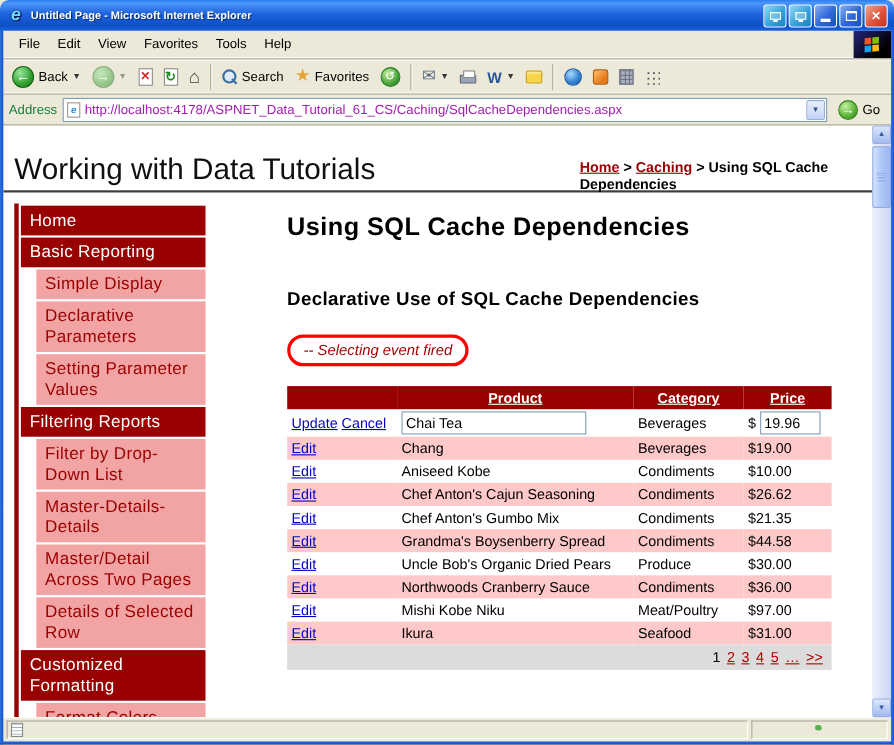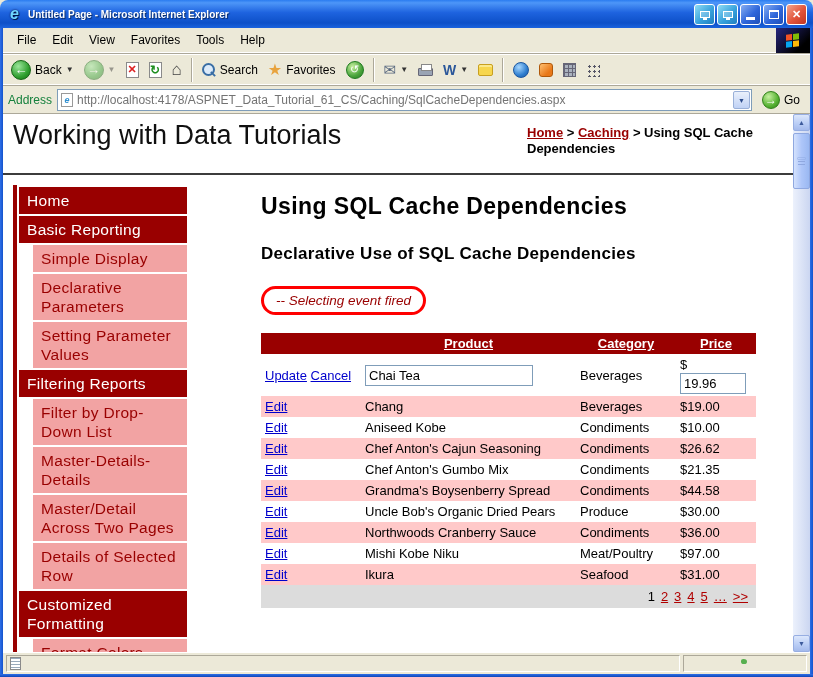--- a/index.html
+++ b/index.html
@@ -87,58 +87,58 @@
   .grid-glyph { width:14px; height:14px;
     background-image:radial-gradient(#556 1.2px, transparent 1.3px); background-size:5px 5px; background-position:1px 1px; }
 
   
   .addressbar { position:absolute; top:87px; left:3px; right:3px; height:27px; background:#ECE9D8;
     display:flex; align-items:center; gap:5px; padding:0 5px; border-bottom:1px solid #ACA899; z-index:40; }
   .addr-label { font-size:12px; color:#15803d; }
   .addr-input { flex:1; height:22px; background:#fff; border:1px solid #7F9DB9; display:flex; align-items:center; padding:0 1px 0 3px; gap:4px; }
   .addr-page { width:12px; height:14px; background:#fff; border:1px solid #999; display:flex; align-items:center; justify-content:center;
     font-size:9px; font-weight:bold; font-style:italic; color:#2F8FD0; }
-  .addr-text { flex:1; font-size:12px; color:#737373; white-space:nowrap; overflow:hidden; }
+  .addr-text { flex:1; font-size:12px; color:#a21caf; white-space:nowrap; overflow:hidden; }
   .addr-drop { width:17px; height:18px; border:1px solid #9AB0D8; border-radius:2px;
     background:linear-gradient(180deg,#EAF0FB,#C0D2F5); display:flex; align-items:center; justify-content:center;
     font-size:7px; color:#2C4C8C; }
   .go-btn { display:flex; align-items:center; gap:4px; padding:1px 5px; font-size:12px; }
   .go-icon { width:18px; height:18px; border-radius:50%; border:1px solid #2F8018; color:#fff; font-weight:bold; font-size:12px;
     background:radial-gradient(circle at 35% 30%,#C6F0A0,#57B233 60%,#2F8018); display:flex; align-items:center; justify-content:center; }
 
   
   .pagearea { position:absolute; top:114px; left:3px; right:20px; bottom:25px; background:#fff; overflow:hidden; font-size:13px; }
-  .page-header { height:61px; display:flex; justify-content:space-between; padding:6px 12px 0 10px; border-bottom:2px solid #3C3C3C; }
+  .page-header { height:61px; display:flex; justify-content:space-between; padding:25px 12px 0 10px; border-bottom:2px solid #3C3C3C; }
   .site-title { font-size:27px; color:#101010; white-space:nowrap; }
   .breadcrumb { width:254px; font-size:13px; font-weight:bold; line-height:16px; padding-top:5px; color:#000; }
   .breadcrumb a { color:#990000; text-decoration:underline; }
   .page-body { position:absolute; top:63px; left:0; right:0; bottom:0; }
 
   
   .sidebar { position:absolute; left:10px; top:8px; bottom:0; width:174px; border-left:4px solid #990000; padding:2px 0 0 2px; overflow:hidden; }
   .nav-section { background:#990000; color:#fff; padding:4px 8px; margin-bottom:2px; font-size:15.5px; letter-spacing:.3px; line-height:19px; cursor:pointer; }
   .nav-sub { background:#F2A3A3; color:#990000; padding:4px 8px; margin:0 0 2px 14px; font-size:15.5px; letter-spacing:.3px; line-height:19px; cursor:pointer; }
 
   
   .main { position:absolute; left:258px; right:10px; top:0; bottom:0; overflow:hidden; }
   .main h1 { font-size:23px; letter-spacing:.4px; margin-top:16px; color:#000; }
-  .main h2 { font-size:17px; letter-spacing:.3px; margin-top:24px; color:#000; }
+  .main h2 { font-size:17px; letter-spacing:.3px; margin-top:42px; color:#000; }
   .event-msg { display:inline-block; margin-top:22px; padding:4px 12px; border:3px solid #FF0000; border-radius:16px;
     color:#990000; font-size:13.5px;font-style:italic; }
 
   table.grid { margin-top:18px; border-collapse:collapse; table-layout:fixed; width:495px; font-size:13px; }
   table.grid th { background:#990000; color:#fff; font-weight:bold; text-decoration:underline; text-align:center; padding:2px 4px; line-height:17px; }
   table.grid td { padding:2px 4px; line-height:17px; vertical-align:middle; color:#000; }
   td.prod-cell { padding:2px 43px 2px 6px; }
   tr.alt { background:#FFC9C9; }
   td.price { }
   a.blue-link { color:#0000CC; text-decoration:underline; }
   input.txt { border:1px solid #7F9DB9; font-size:13px; font-family:"Liberation Sans",sans-serif; padding:1px 3px; height:21px; background:#fff; }
   .product-input { width:168px; }
-  .price-input { width:66px; }
+  .price-input { width:55px; }
   tr.pager-row td { background:#DCDCDC; text-align:right; padding:3px 8px; }
   tr.pager-row a { color:#B00000; text-decoration:underline; margin-left:6px; }
   .pager-current { color:#000; margin-left:6px; }
 
   
   .scrollbar { position:absolute; top:114px; right:3px; width:17px; bottom:25px;
     background:linear-gradient(90deg,#ECF1FC,#CBD6F1); z-index:45; }
   .sb-btn { position:absolute; left:0; width:17px; height:17px; border-radius:2px; border:1px solid #97AEE2;
     background:linear-gradient(180deg,#DCE7FC,#B8CCF5 60%,#A4BAEC); color:#3C5A9C; font-size:7px;
     display:flex; align-items:center; justify-content:center; }

